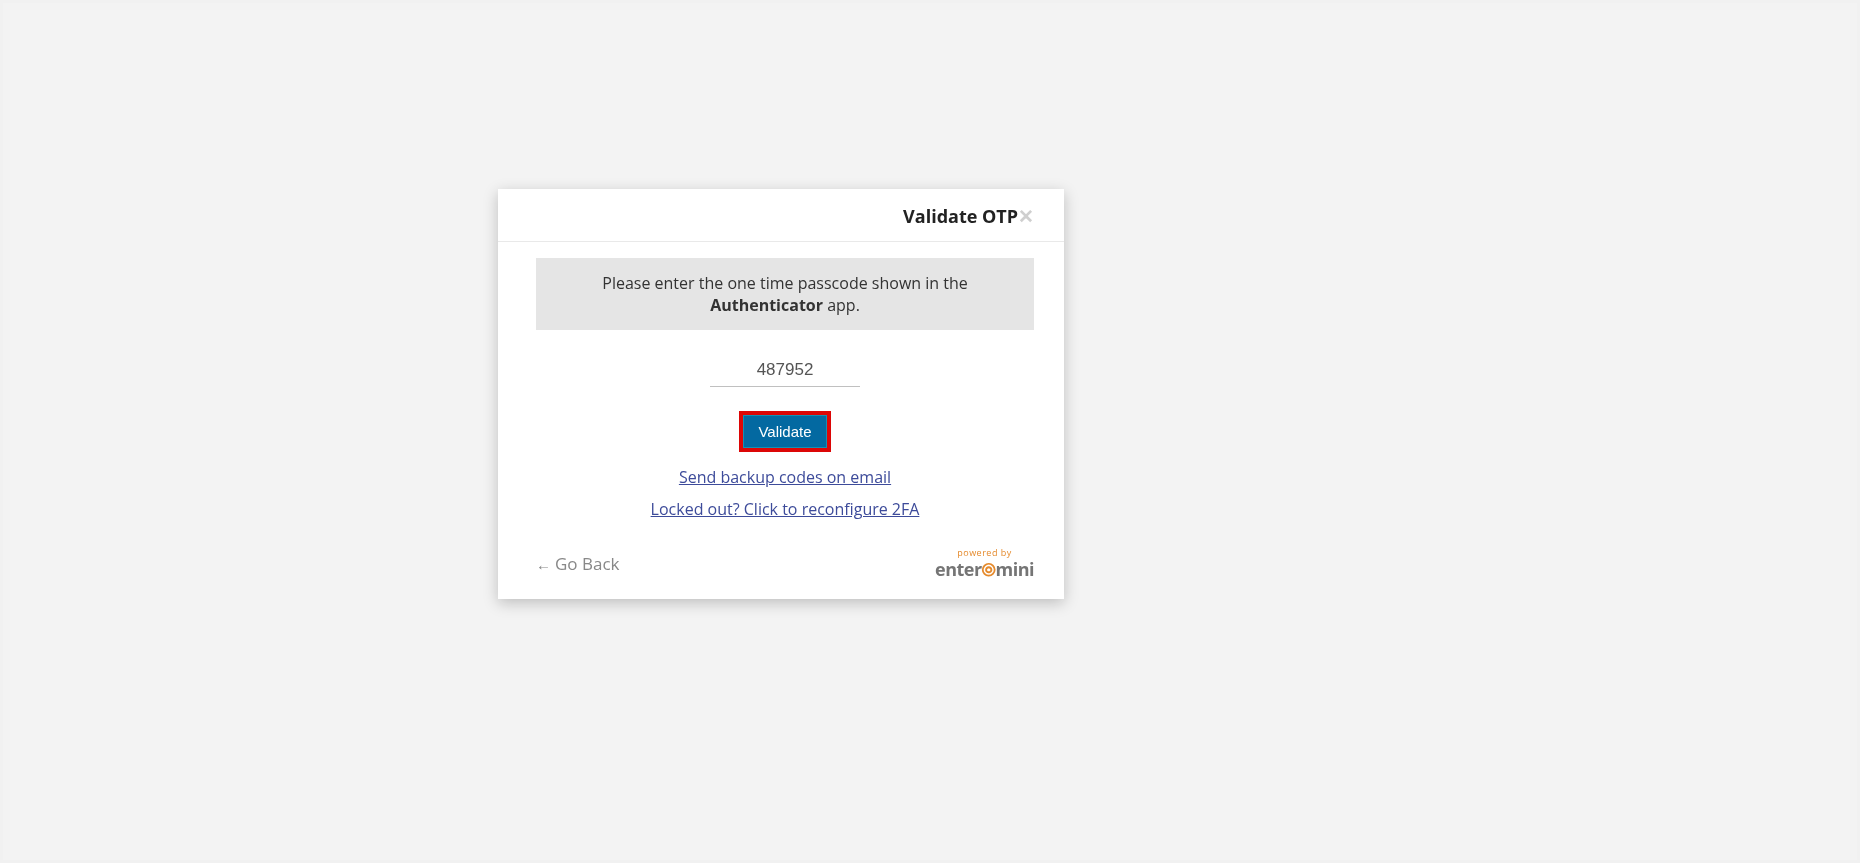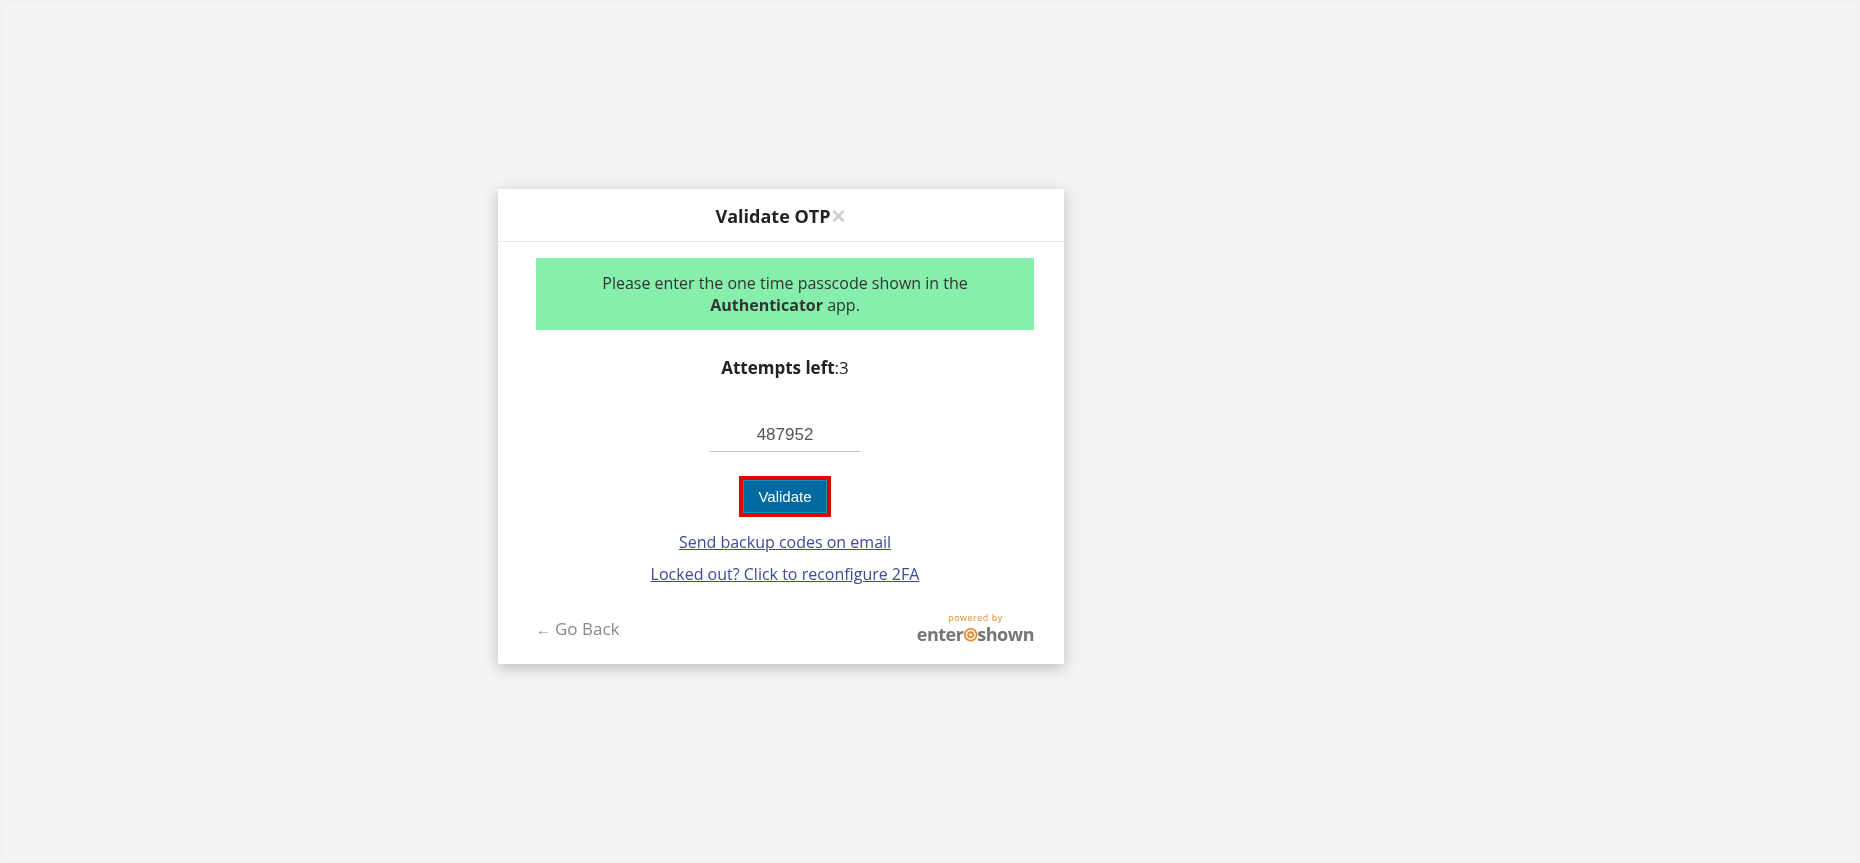--- a/index.html
+++ b/index.html
@@ -25,42 +25,42 @@
   .modal {
     position: absolute;
     left: 498px;
     top: 189px;
     width: 566px;
     background: #ffffff;
     box-shadow: 0 4px 14px rgba(0,0,0,0.22);
   }
   .modal-header {
     display: flex;
-    justify-content: center;
+    justify-content: flex-end;
     align-items: center;
     padding: 14px 30px 12px 30px;
     border-bottom: 1px solid #e9e9e9;
   }
   .modal-title {
     font-size: 18px;
     font-weight: 700;
     color: #222;
   }
   .close-icon {
     color: #cfcfcf;
     font-size: 19px;
     font-weight: 700;
     cursor: pointer;
     text-shadow: 0 1px 0 #fff;
   }
   .modal-body {
     padding: 16px 30px 10px 38px;
   }
   .instruction-box {
-    background: #86efac;
+    background: #e5e5e5;
     padding: 14px 10px;
     text-align: center;
     font-size: 16px;
     color: #333;
     margin-bottom: 26px;
   }
   .attempts {
     text-align: center;
     font-size: 17px;
     color: #222;
@@ -161,23 +161,20 @@
   <div class="modal-header">
     <div class="modal-title">Validate OTP</div>
     <div class="close-icon">✕</div>
   </div>
 
   <div class="modal-body">
     <div class="instruction-box">
       <span>Please enter the one time passcode shown in the </span><b>Authenticator</b><span> app.</span>
     </div>
 
-    <div class="attempts">
-      <span class="attempts-label">Attempts left</span><span>:3</span>
-    </div>
 
     <div class="otp-input-wrap">
       <input class="otp-input" type="text" value="487952" style="">
     </div>
 
     <div class="validate-wrap">
       <span class="validate-highlight">
         <button class="validate-btn">Validate</button>
       </span>
     </div>
@@ -192,17 +189,17 @@
   </div>
 
   <div class="modal-footer">
     <div class="go-back">
       <span class="arrow-left">←</span>
       <span>Go Back</span>
     </div>
     <div class="powered-by">
       <div class="powered-text">powered by</div>
       <div class="miniorange-logo">
-        <span>enter</span><span class="orange-o">⦾</span><span>shown</span>
+        <span>enter</span><span class="orange-o">⦾</span><span>mini</span>
       </div>
     </div>
   </div>
 </div>
 
 </body></html>

